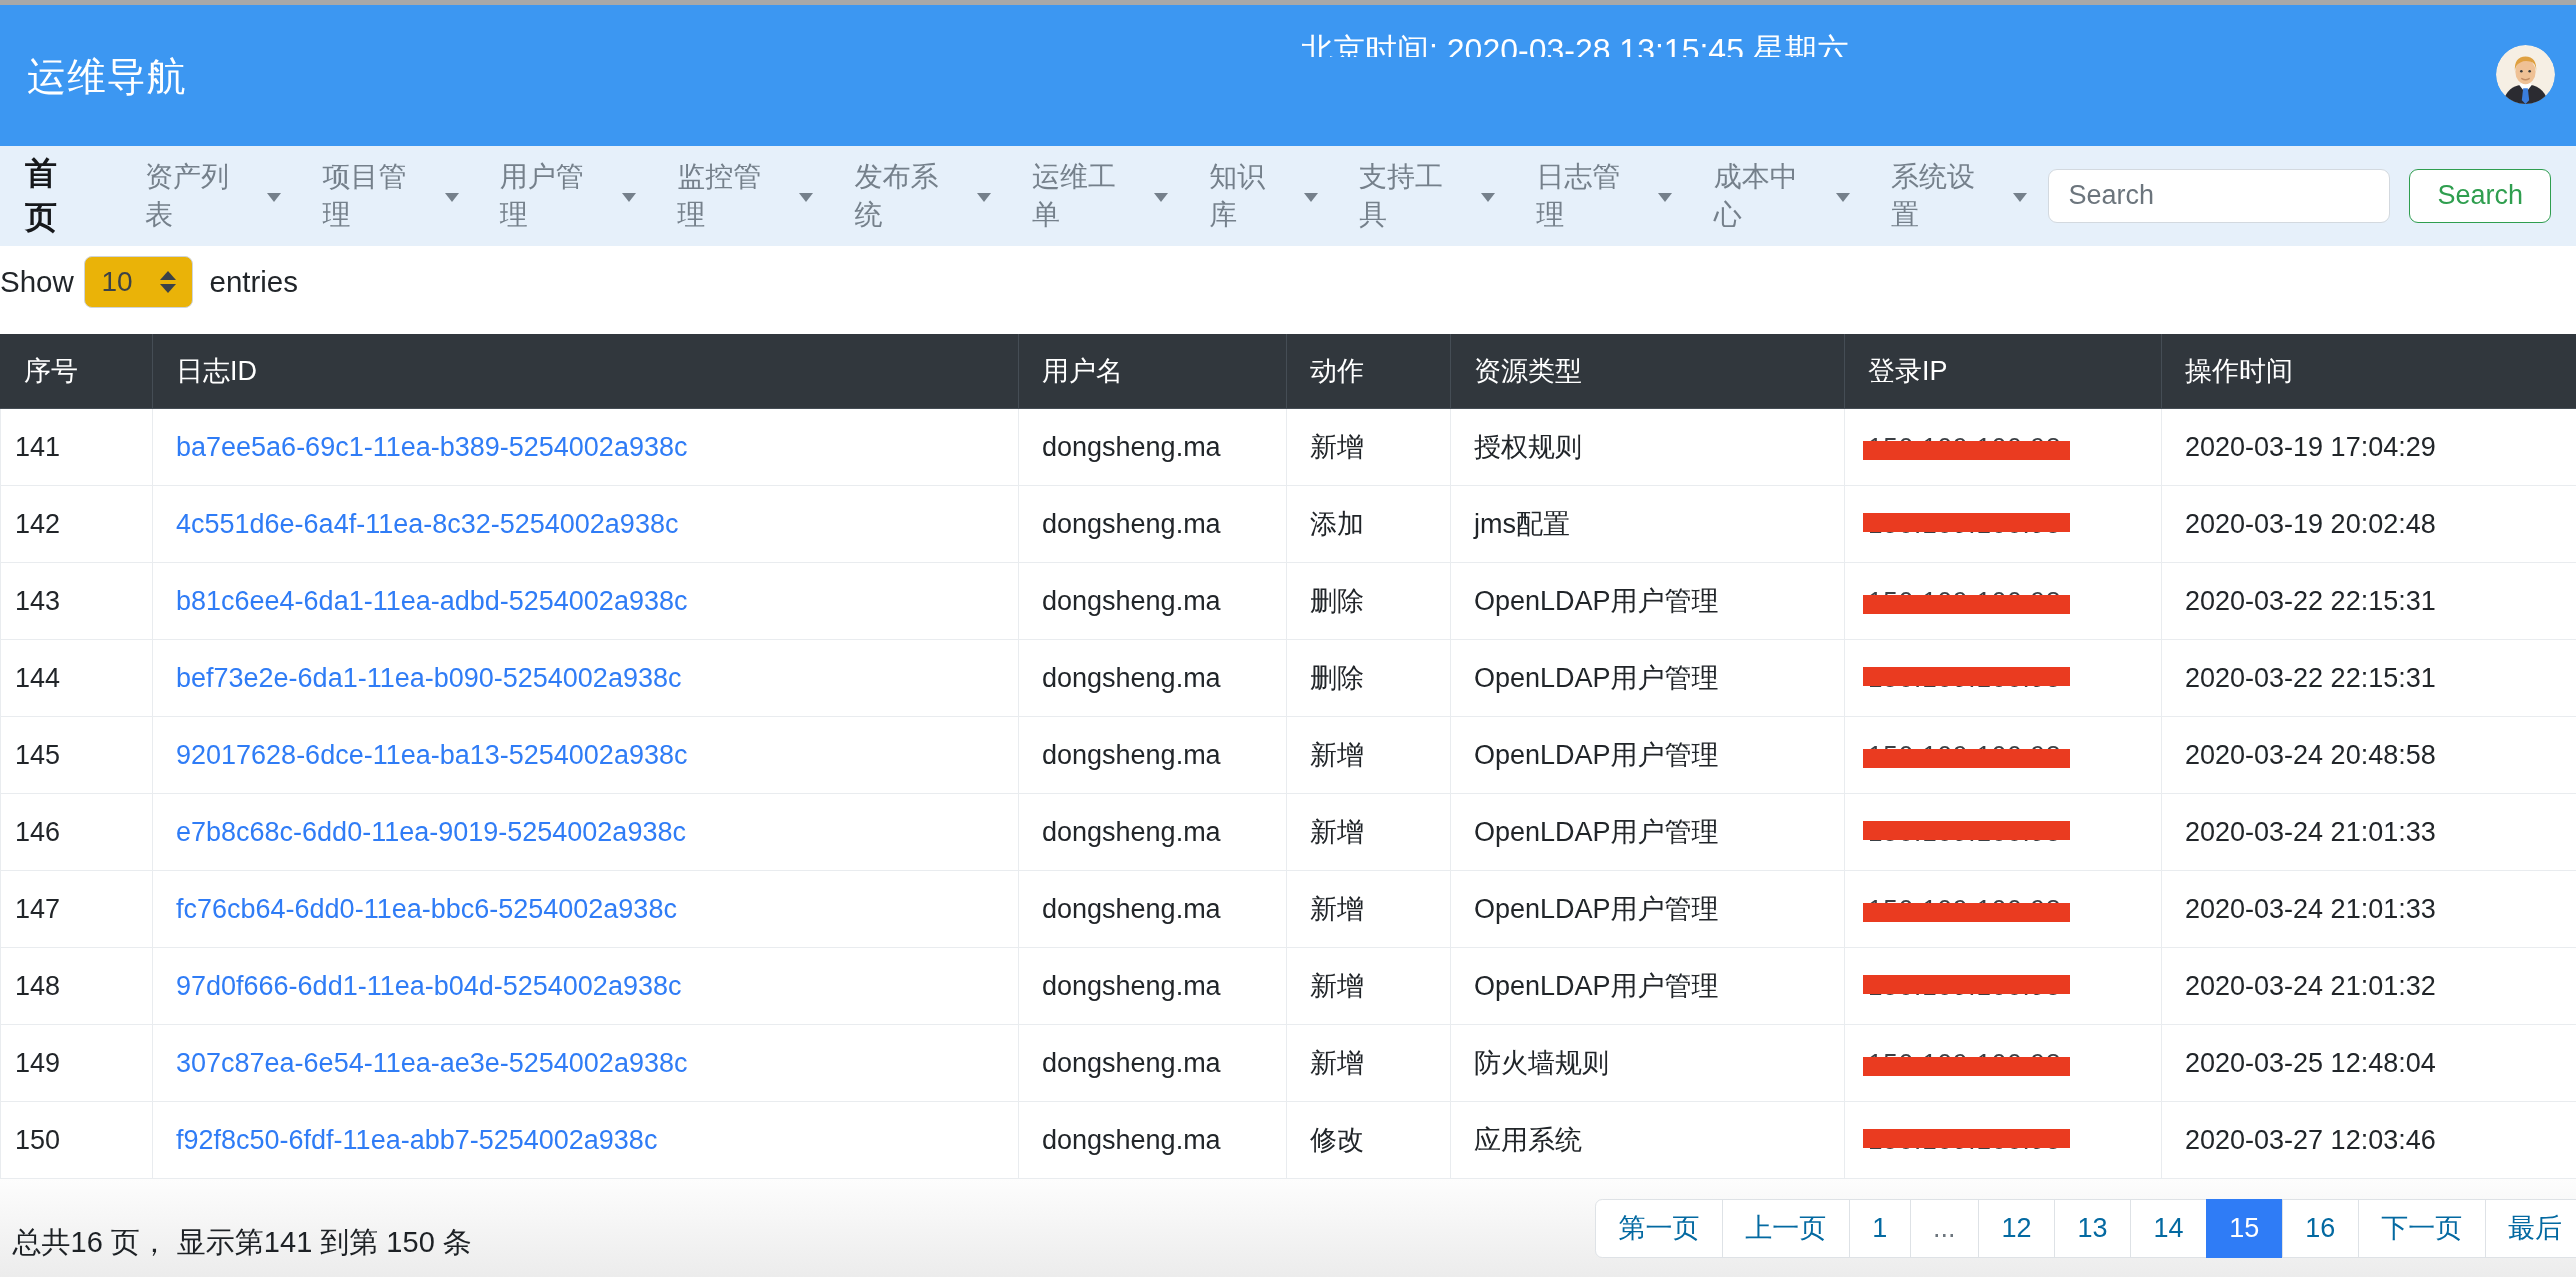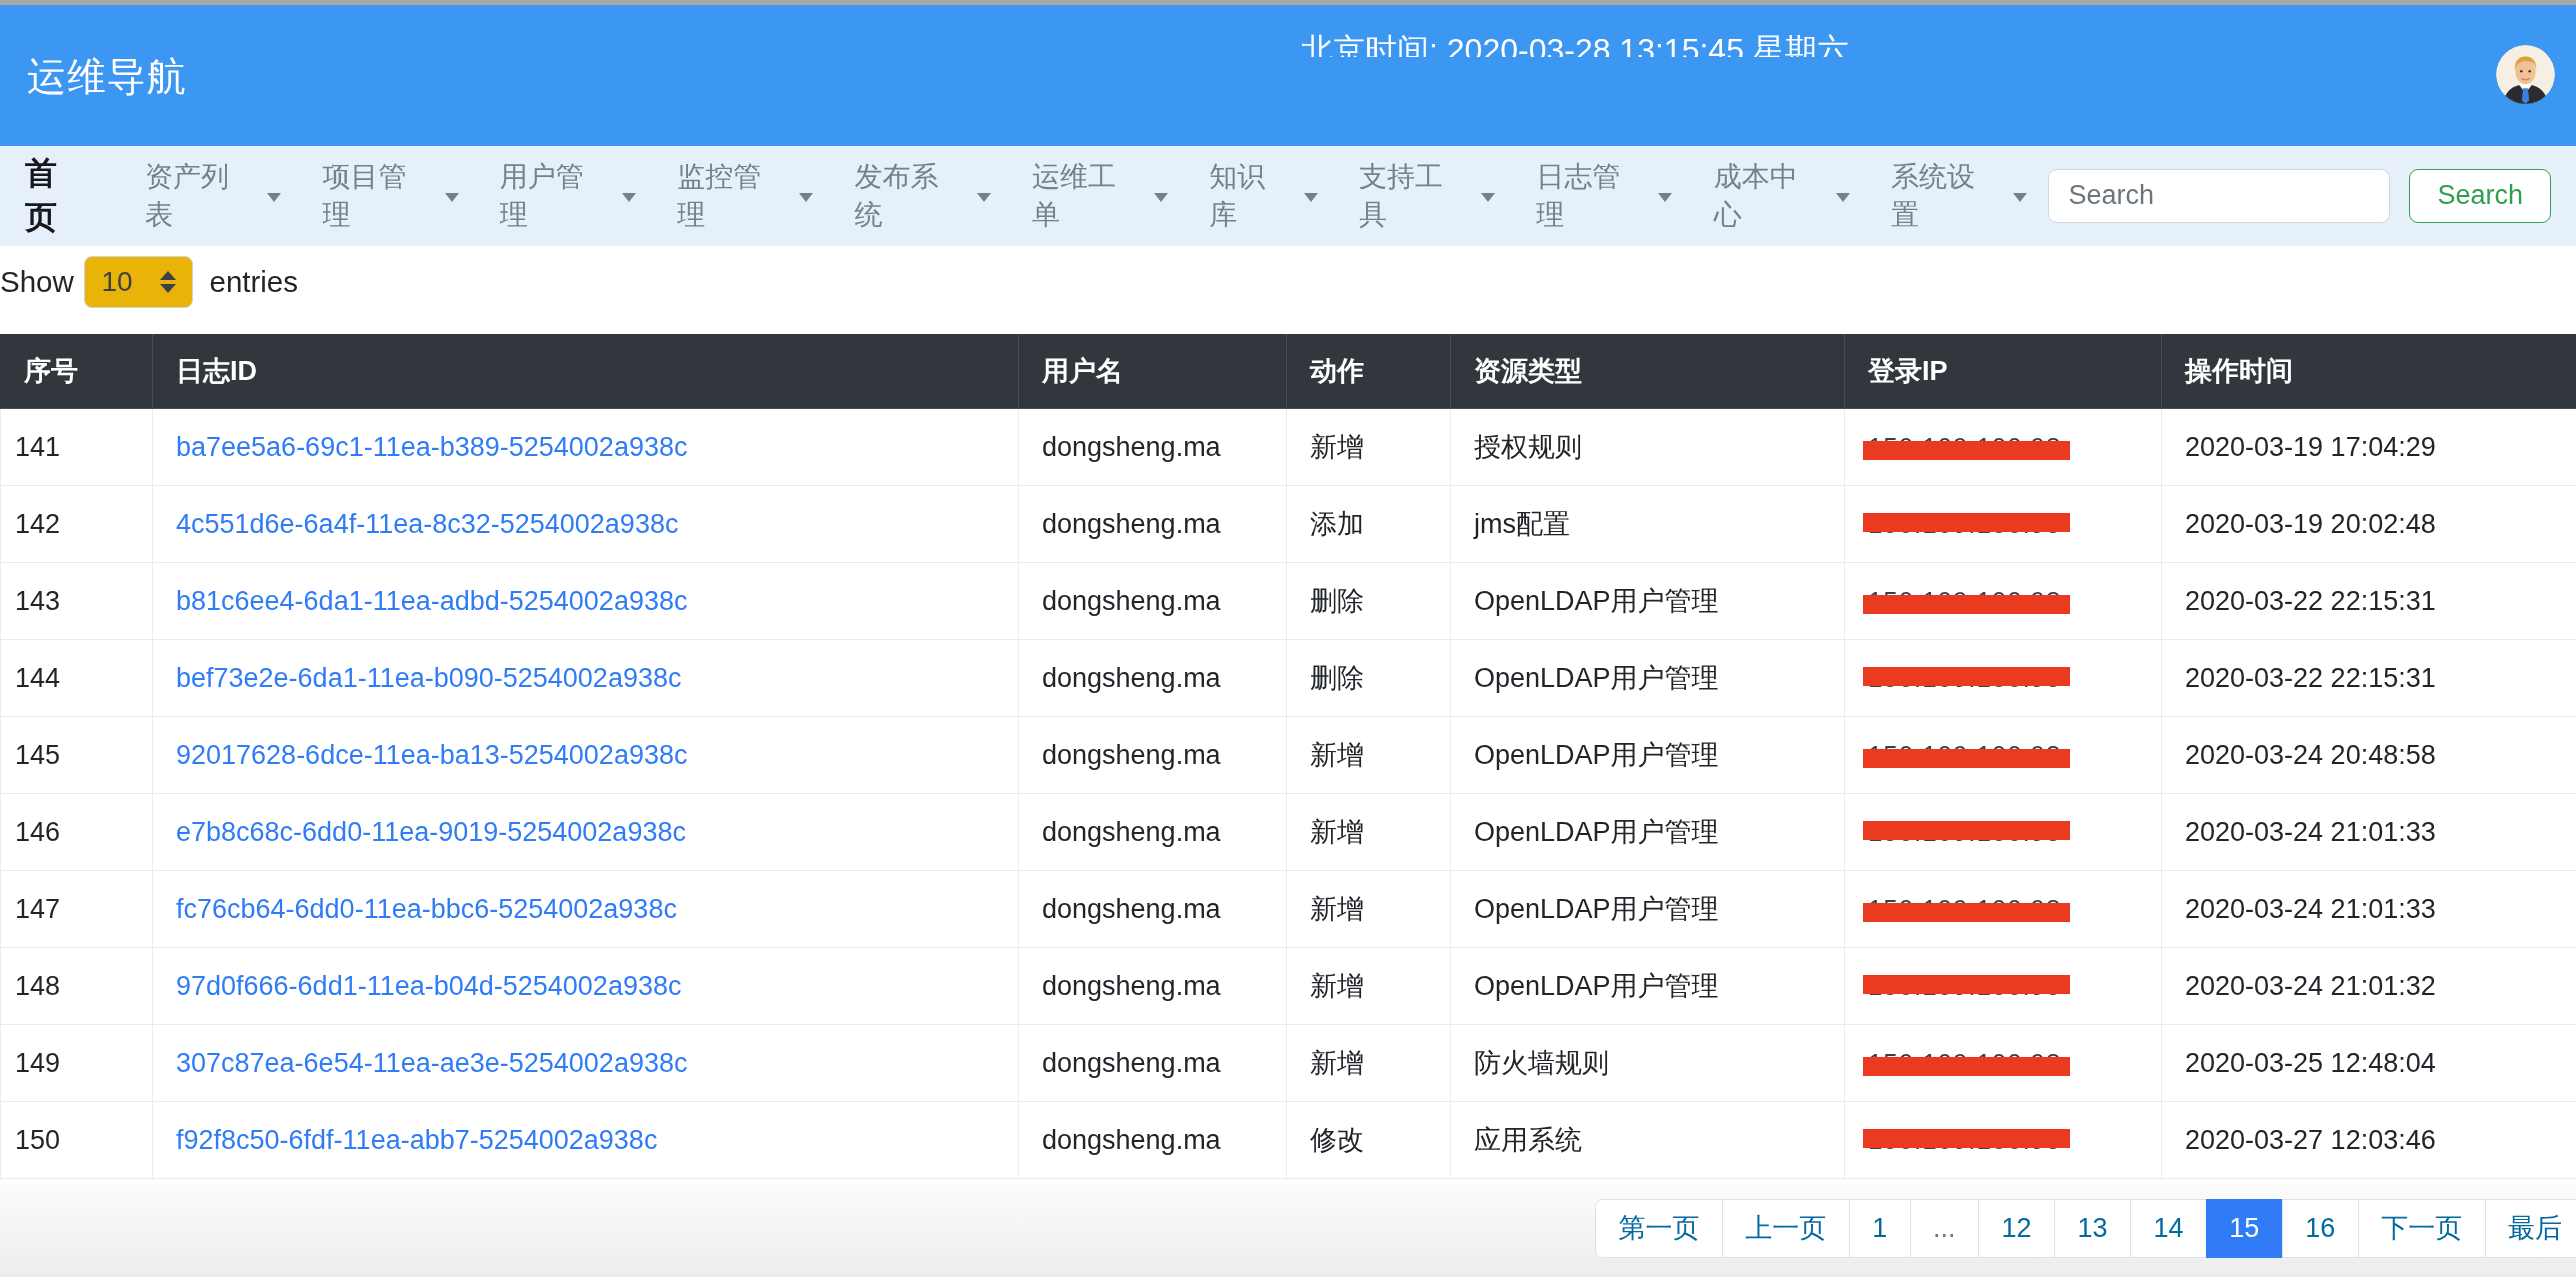--- a/index.html
+++ b/index.html
@@ -39,21 +39,21 @@
   .page-size { display:flex; align-items:center; justify-content:space-between; width:109px; height:52px;
                border:0.9px solid #ced4da; border-radius:8px; margin-left:10.7px; padding:0 16px; cursor:pointer; background:#eab308; }
   .page-size-value { font-size:28px; color:#3b4248; }
   .sort-arrows { display:flex; flex-direction:column; align-items:center; }
   .sort-arrows .up { width:0;height:0;border-left:8px solid transparent;border-right:8px solid transparent;border-bottom:9.8px solid #3b4248; margin-bottom:4.5px; }
   .sort-arrows .down { width:0;height:0;border-left:8px solid transparent;border-right:8px solid transparent;border-top:9.8px solid #3b4248; }
 
   
   table.log-table { width:2576px; border-collapse:collapse; table-layout:fixed; }
   .c0{width:152px}.c1{width:866px}.c2{width:268px}.c3{width:164px}.c4{width:394px}.c5{width:317px}.c6{width:435px}
-  .log-table thead th { background:#31373d; color:#fff; text-align:left; font-size:27px; font-weight:bold;
+  .log-table thead th { background:#31373d; color:#fff; text-align:left; font-size:27px; font-weight:normal;
        height:75px; padding:0 0 0 23px; border:1.8px solid #454d55; border-top:none; }
   .log-table thead th:first-child{border-left:1.8px solid #31373d;}
   .log-table thead th:last-child{border-right:1.8px solid #31373d;}
   .log-table tbody td { height:77px; font-size:27px; padding:0 0 0 23px; border:1.8px solid #e9ecef; background:#fff; vertical-align:middle; }
   .log-table tbody td.c0 { padding-left:14px; }
   a.log-link { color:#2f7cf6; text-decoration:none; cursor:pointer; }
 
   
   .ip-wrap { position:relative; display:inline-block; line-height:30px; }
   .ip-text { font-size:26px; color:#3a3f44; letter-spacing:0.9px; }
@@ -322,20 +322,21 @@
         <span class="ip-text">150.109.100.98</span>
         <span class="redact-bar"></span>
       </div>
     </td>
     <td class="c6">2020-03-27 12:03:46</td>
   </tr>
 </tbody>
 </table>
 
 <footer class="page-footer">
+  <div class="summary">总共16 页， 显示第141 到第 150 条</div>
   <div class="pagination">
       <div class="page-btn">第一页</div>
       <div class="page-btn">上一页</div>
       <div class="page-btn">1</div>
       <div class="page-btn muted">...</div>
       <div class="page-btn">12</div>
       <div class="page-btn">13</div>
       <div class="page-btn">14</div>
       <div class="page-btn active">15</div>
       <div class="page-btn">16</div>

